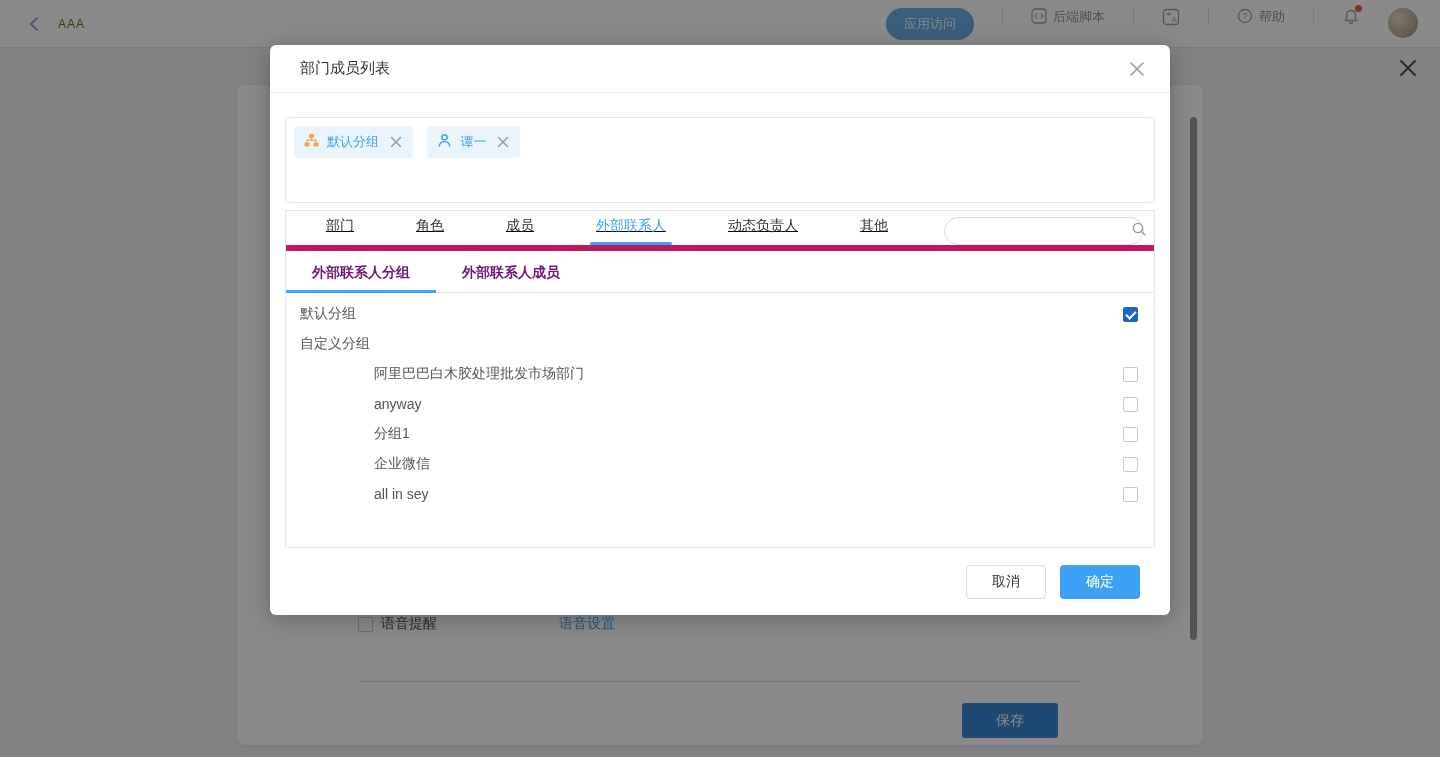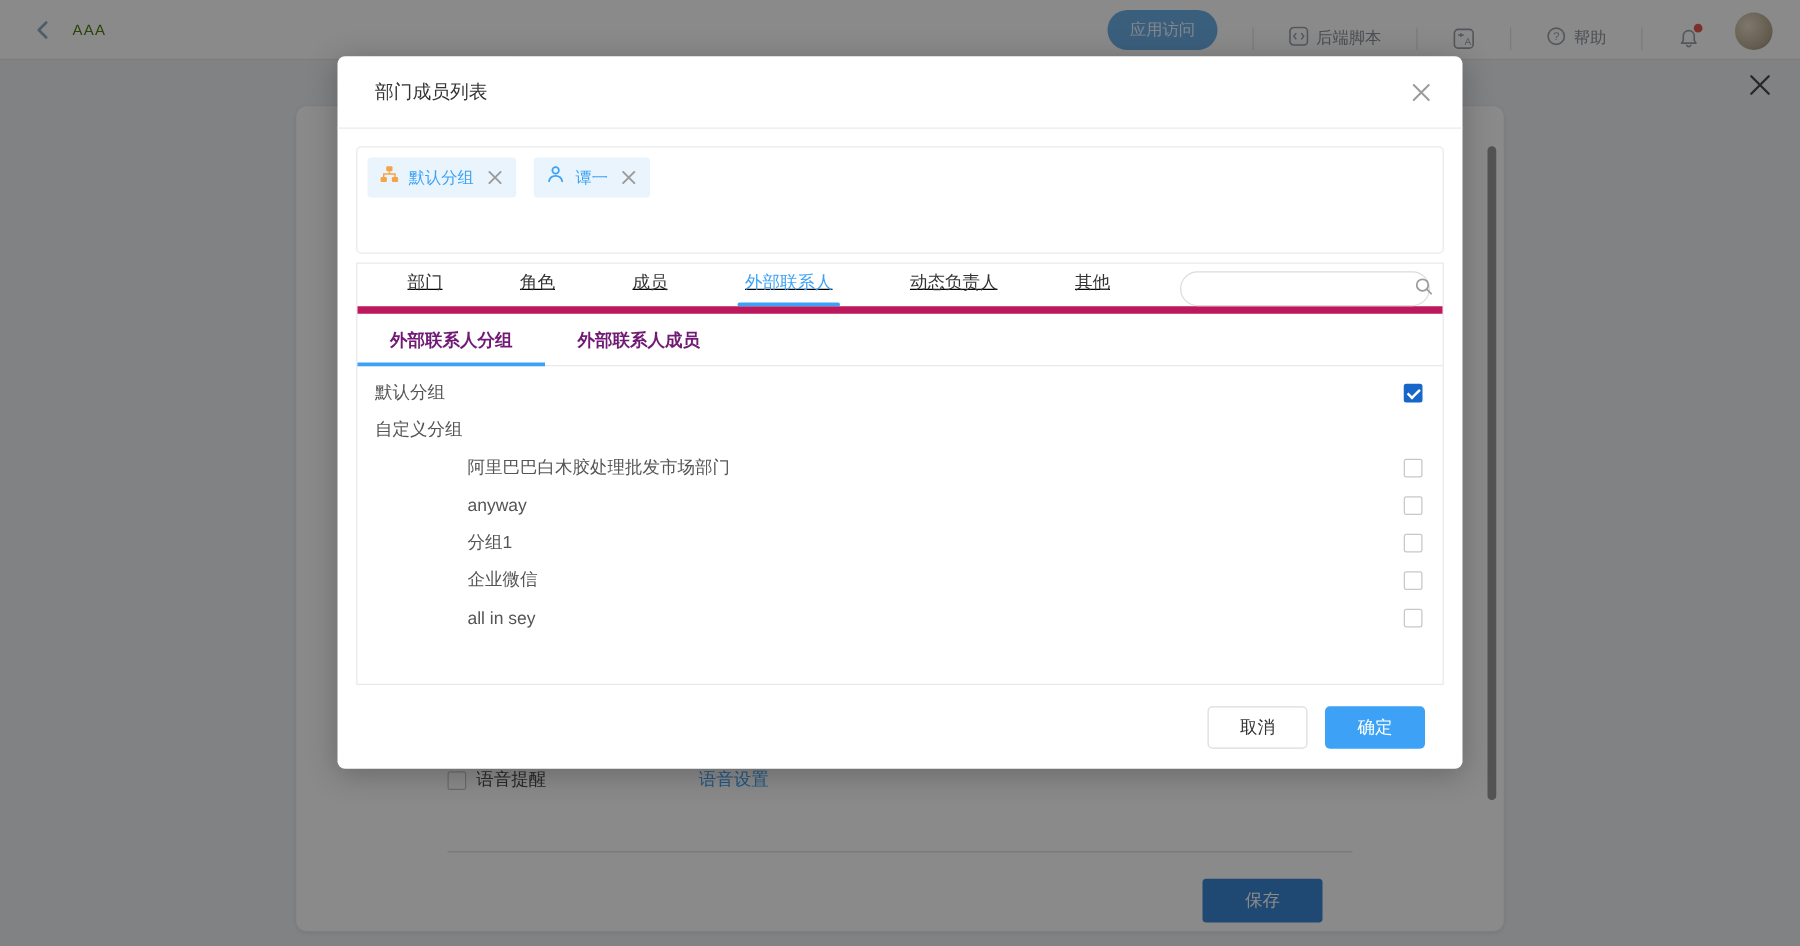--- a/index.html
+++ b/index.html
@@ -7,21 +7,21 @@
     font-family:"Liberation Sans","DejaVu Sans",sans-serif; }
   body { background:#eef0f4; position:relative; }
 
   
   .topbar { position:absolute; left:0; top:0; width:1440px; height:48px;
     background:#ffffff; border-bottom:1px solid #e6e6e6;
     display:flex; align-items:center; z-index:1; }
   .topbar-left { display:flex; align-items:center; gap:14px; padding-left:26px; }
   .back-chevron { width:18px; height:18px; display:inline-flex; }
   .topbar-title { font-size:12px; color:#4d7c0f; letter-spacing:1px; }
-  .topbar-right { margin-left:auto; display:flex; align-items:flex-end; gap:28px; padding-right:22px; }
+  .topbar-right { margin-left:auto; display:flex; align-items:flex-start; gap:28px; padding-right:22px; }
   .pill-btn { background:#6cb0e8; color:#f2f8ff; font-size:13px; border:none;
     border-radius:16px; padding:7px 18px; cursor:pointer; }
   .tb-sep { width:1px; height:18px; background:#e3e3e3; }
   .tb-item { display:flex; align-items:center; gap:6px; font-size:13px; color:#8b939c; cursor:pointer; }
   .icon-btn { position:relative; display:inline-flex; cursor:pointer; }
   .bell-dot { position:absolute; right:-2px; top:-3px; width:7px; height:7px;
     border-radius:50%; background:#e85a4f; }
   .avatar { width:30px; height:30px; border-radius:50%; cursor:pointer;
     background:radial-gradient(circle at 35% 35%, #e8dcc8, #b9aa90 65%, #8f8268); }
 
@@ -38,21 +38,21 @@
   .save-btn { position:absolute; left:725px; top:618px; width:96px; height:35px;
     background:#3a86d4; color:#fff; font-size:14px; border:none; border-radius:3px; cursor:pointer; }
 
   
   .overlay { position:absolute; left:0; top:0; width:1440px; height:757px;
     background:rgba(0,0,0,0.46); z-index:50; }
 
   
   .modal { position:absolute; left:270px; top:45px; width:900px; height:570px;
     background:#ffffff; border-radius:6px; box-shadow:0 4px 24px rgba(0,0,0,.25); z-index:100; }
-  .modal-header { height:58px; border-bottom:1px solid #ececec;
+  .modal-header { height:48px; border-bottom:1px solid #ececec;
     display:flex; align-items:center; padding:0 24px 0 30px; }
   .modal-title { font-size:15px; color:#333; }
   .modal-close { margin-left:auto; cursor:pointer; display:inline-flex; }
 
   .tags-box { position:absolute; left:15px; top:72px; width:870px; height:86px;
     border:1px solid #e9e9e9; border-radius:4px; padding:8px; }
   .tag { display:inline-flex; align-items:center; height:32px; padding:0 10px;
     background:#e9f4fd; border-radius:3px; margin-right:10px; }
   .tag .tag-label { font-size:13px; color:#3da2f5; margin:0 10px 0 8px; }
   .tag-close { display:inline-flex; cursor:pointer; }

